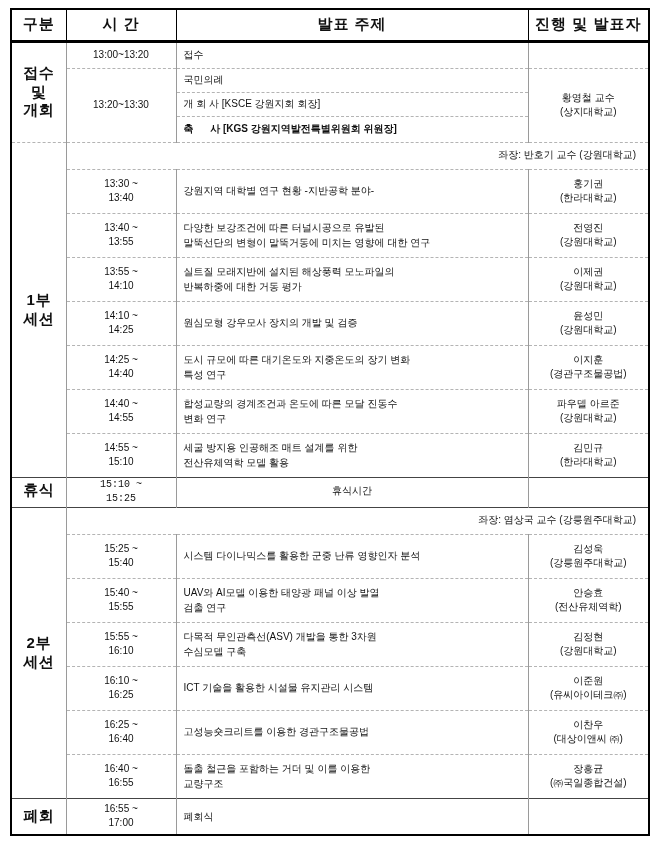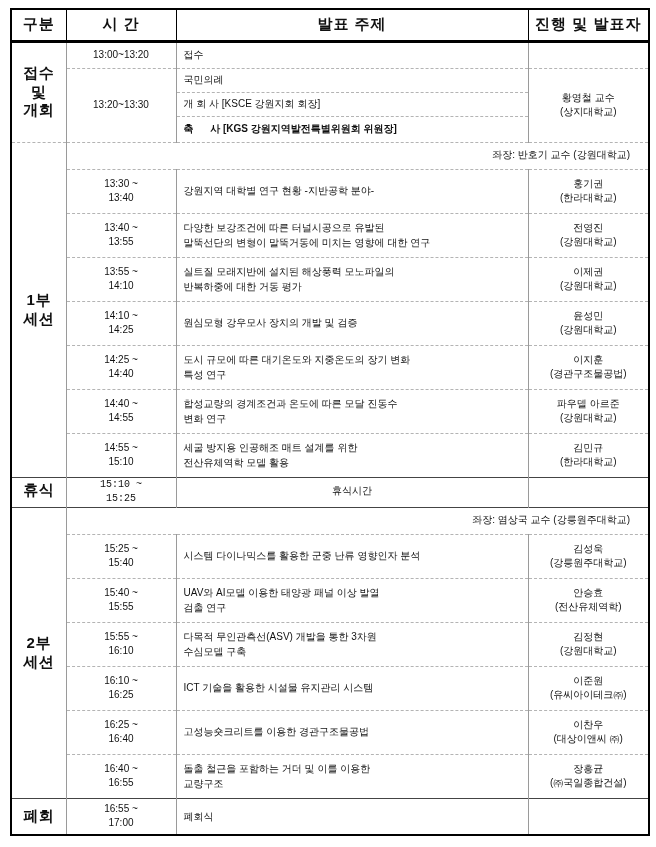--- a/index.html
+++ b/index.html
@@ -70,21 +70,21 @@
     padding:0;
     margin-left:41px;
   }
   .presenter{
     text-align:center;
     white-space:pre-wrap;
     line-height:1.4;
   }
   .chair{
     text-align:right;
-    padding-right:18px;
+    padding-right:12px;
     white-space:pre-wrap;
     margin-top:28px;
   }
 </style>
 </head>
 <body>
 
 <div class="page">
   <table class="program">
     <colgroup>

